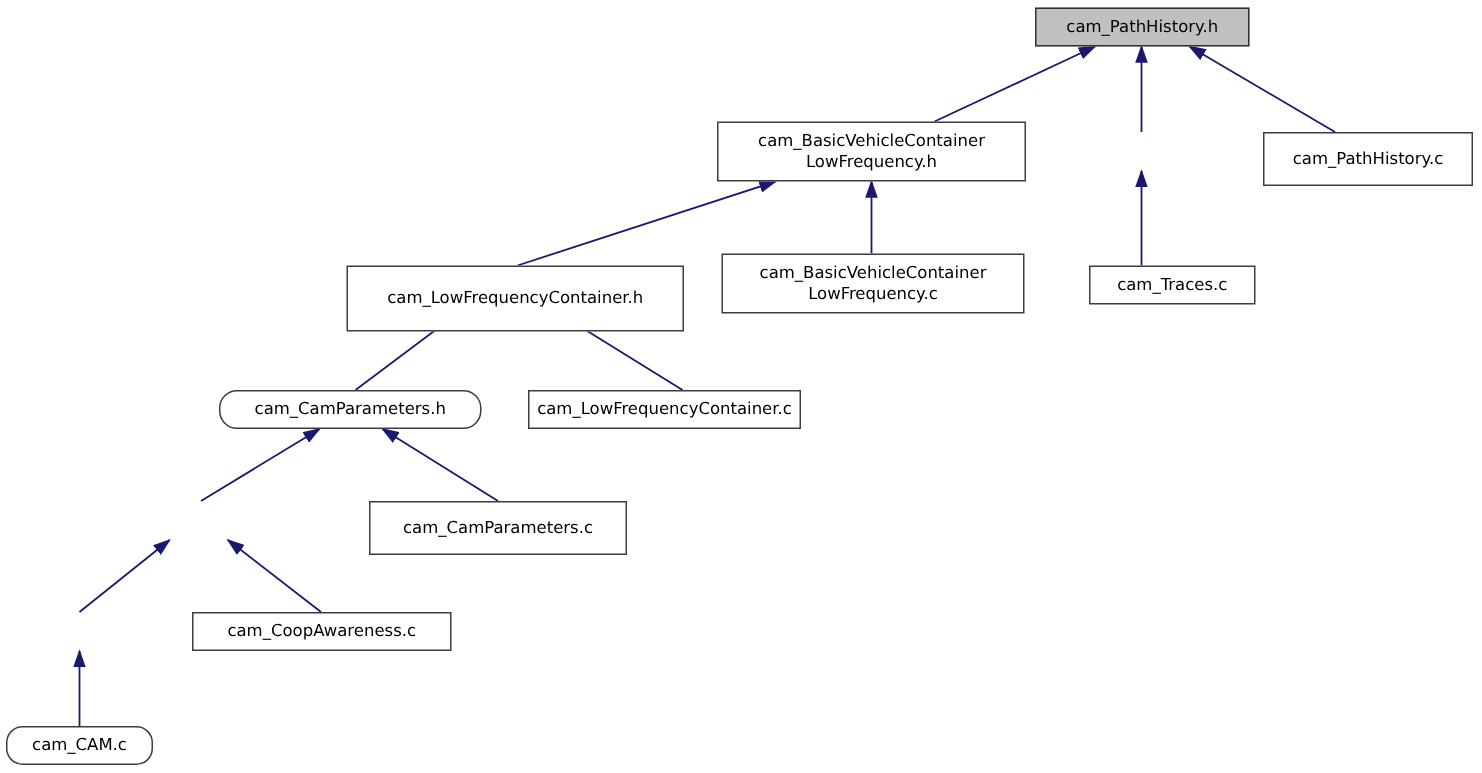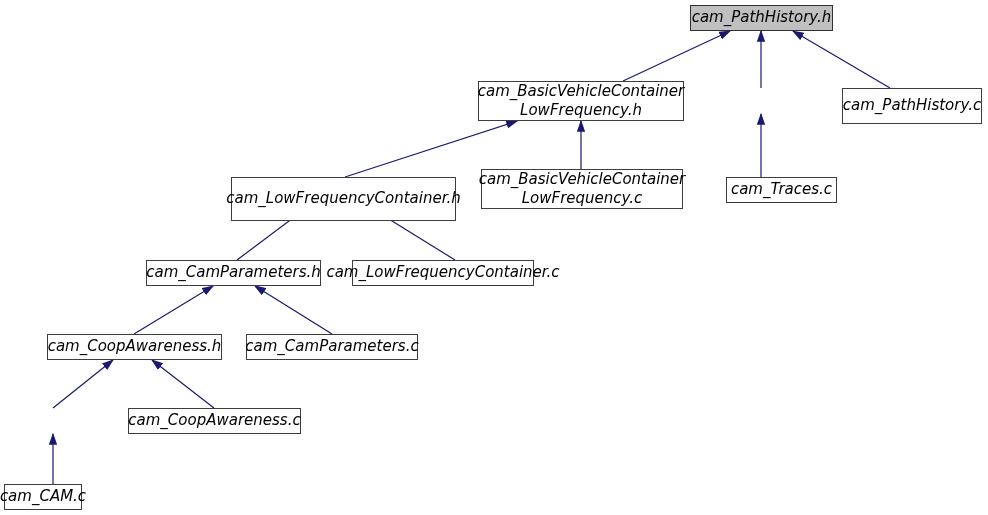--- a/index.html
+++ b/index.html
@@ -23,26 +23,25 @@
   }
   .node {
     position: absolute;
     box-sizing: border-box;
     display: flex;
     align-items: center;
     justify-content: center;
     border: 1px solid #3d3d3d;
     background: #ffffff;
     color: #000000;
-    font-size: 15px;
+    font-size: 11px;
     line-height: 1.3;
     text-align: center;
     white-space: pre-line;
     cursor: pointer;
-    font-style: italic;
   }
   .node.highlight {
     background: #c0c0c0;
     border-color: #303030;
   }
 </style>
 </head>
 <body>
 
 <div class="diagram">
@@ -78,26 +77,25 @@
 
   <div class="node" style="left:842px; top:88px; width:140px; height:36px;">cam_PathHistory.c</div>
 
   <div class="node" style="left:231px; top:177px; width:225px; height:44px;">cam_LowFrequencyContainer.h</div>
 
   <div class="node" style="left:481px; top:169px; width:202px; height:40px;">cam_BasicVehicleContainer
 LowFrequency.c</div>
 
   <div class="node" style="left:726px; top:177px; width:111px; height:26px;">cam_Traces.c</div>
 
-  <div class="node" style="left:146px; top:260px; width:175px; height:26px;">cam_CamParameters.h</div>
+  <div class="node" style="left:146px; top:260px; width:175px; height:26px;border-radius:12px;">cam_CamParameters.h</div>
 
   <div class="node" style="left:352px; top:260px; width:182px; height:26px;">cam_LowFrequencyContainer.c</div>
 
-  <div class="node" style="left:47px; top:334px; width:175px; height:26px;">cam_CoopAwareness.h</div>
 
-  <div class="node" style="left:246px; top:334px; width:172px; height:26px;">cam_CamParameters.c</div>
+  <div class="node" style="left:246px; top:334px; width:172px; height:36px;">cam_CamParameters.c</div>
 
 
   <div class="node" style="left:128px; top:408px; width:173px; height:26px;">cam_CoopAwareness.c</div>
 
-  <div class="node" style="left:4px; top:484px; width:78px; height:26px;">cam_CAM.c</div>
+  <div class="node" style="left:4px; top:484px; width:98px; height:26px;border-radius:11px;">cam_CAM.c</div>
 
 </div>
 
 </body></html>

